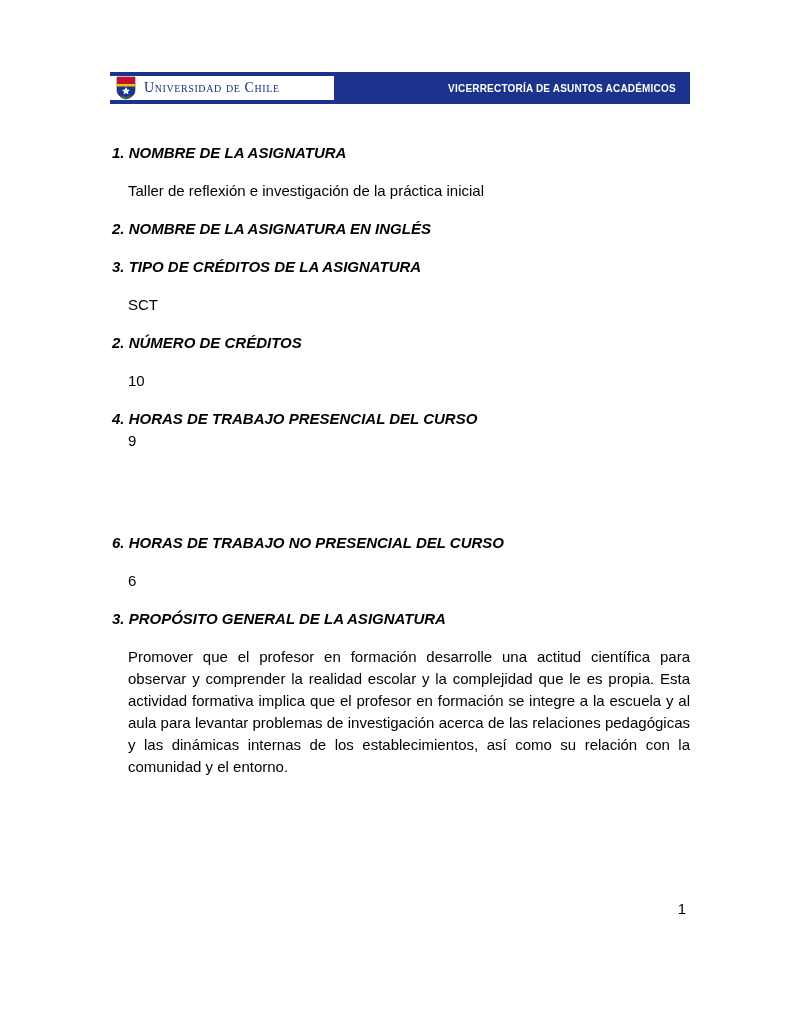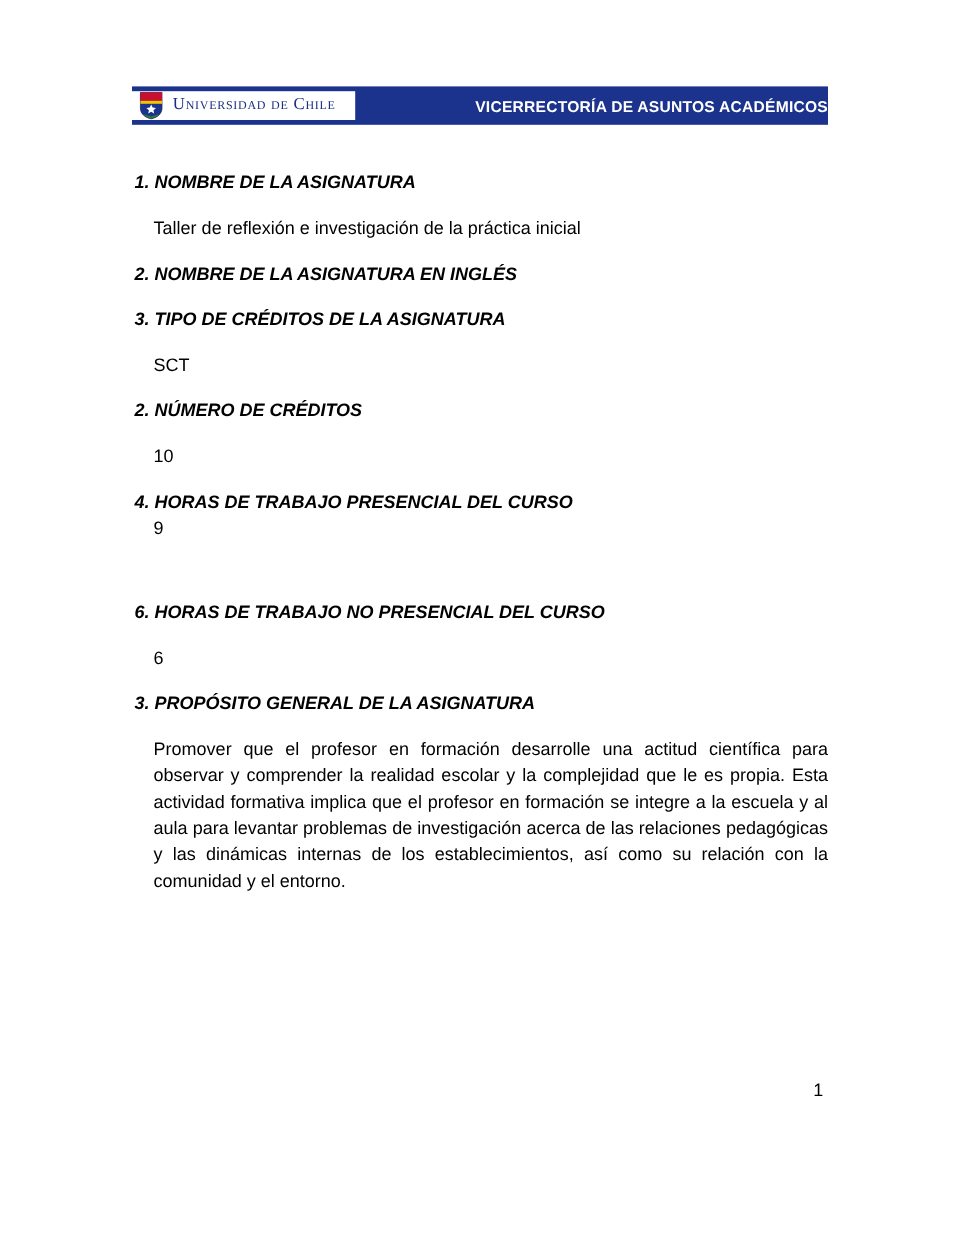--- a/index.html
+++ b/index.html
@@ -44,21 +44,21 @@
     color: #1b2f80;
     white-space: nowrap;
   }
   .banner-right {
     flex: 1;
     display: flex;
     align-items: center;
     justify-content: center;
     padding-left: 100px;
     color: #ffffff;
-    font-size: 13px;
+    font-size: 10px;
     font-weight: bold;
     letter-spacing: 0.2px;
     white-space: nowrap;
   }
 
   
   .content {
     position: absolute;
     top: 72px;
     left: 112px;
@@ -72,21 +72,21 @@
     font-style: italic;
   }
   .sec p {
     font-size: 15px;
     margin: 16px 0 0 16px;
     line-height: 22px;
     text-align: justify;
   }
   .sec.first h2 { margin-top: 70px; }
   .sec.tight p { margin-top: 0; }       
-  .sec.big-gap h2 { margin-top: 48px; } 
+  .sec.big-gap h2 { margin-top: 80px; } 
 
   .page-number {
     position: absolute;
     right: 114px;
     top: 900px;
     font-size: 15px;
   }
 </style>
 </head>
 <body>

